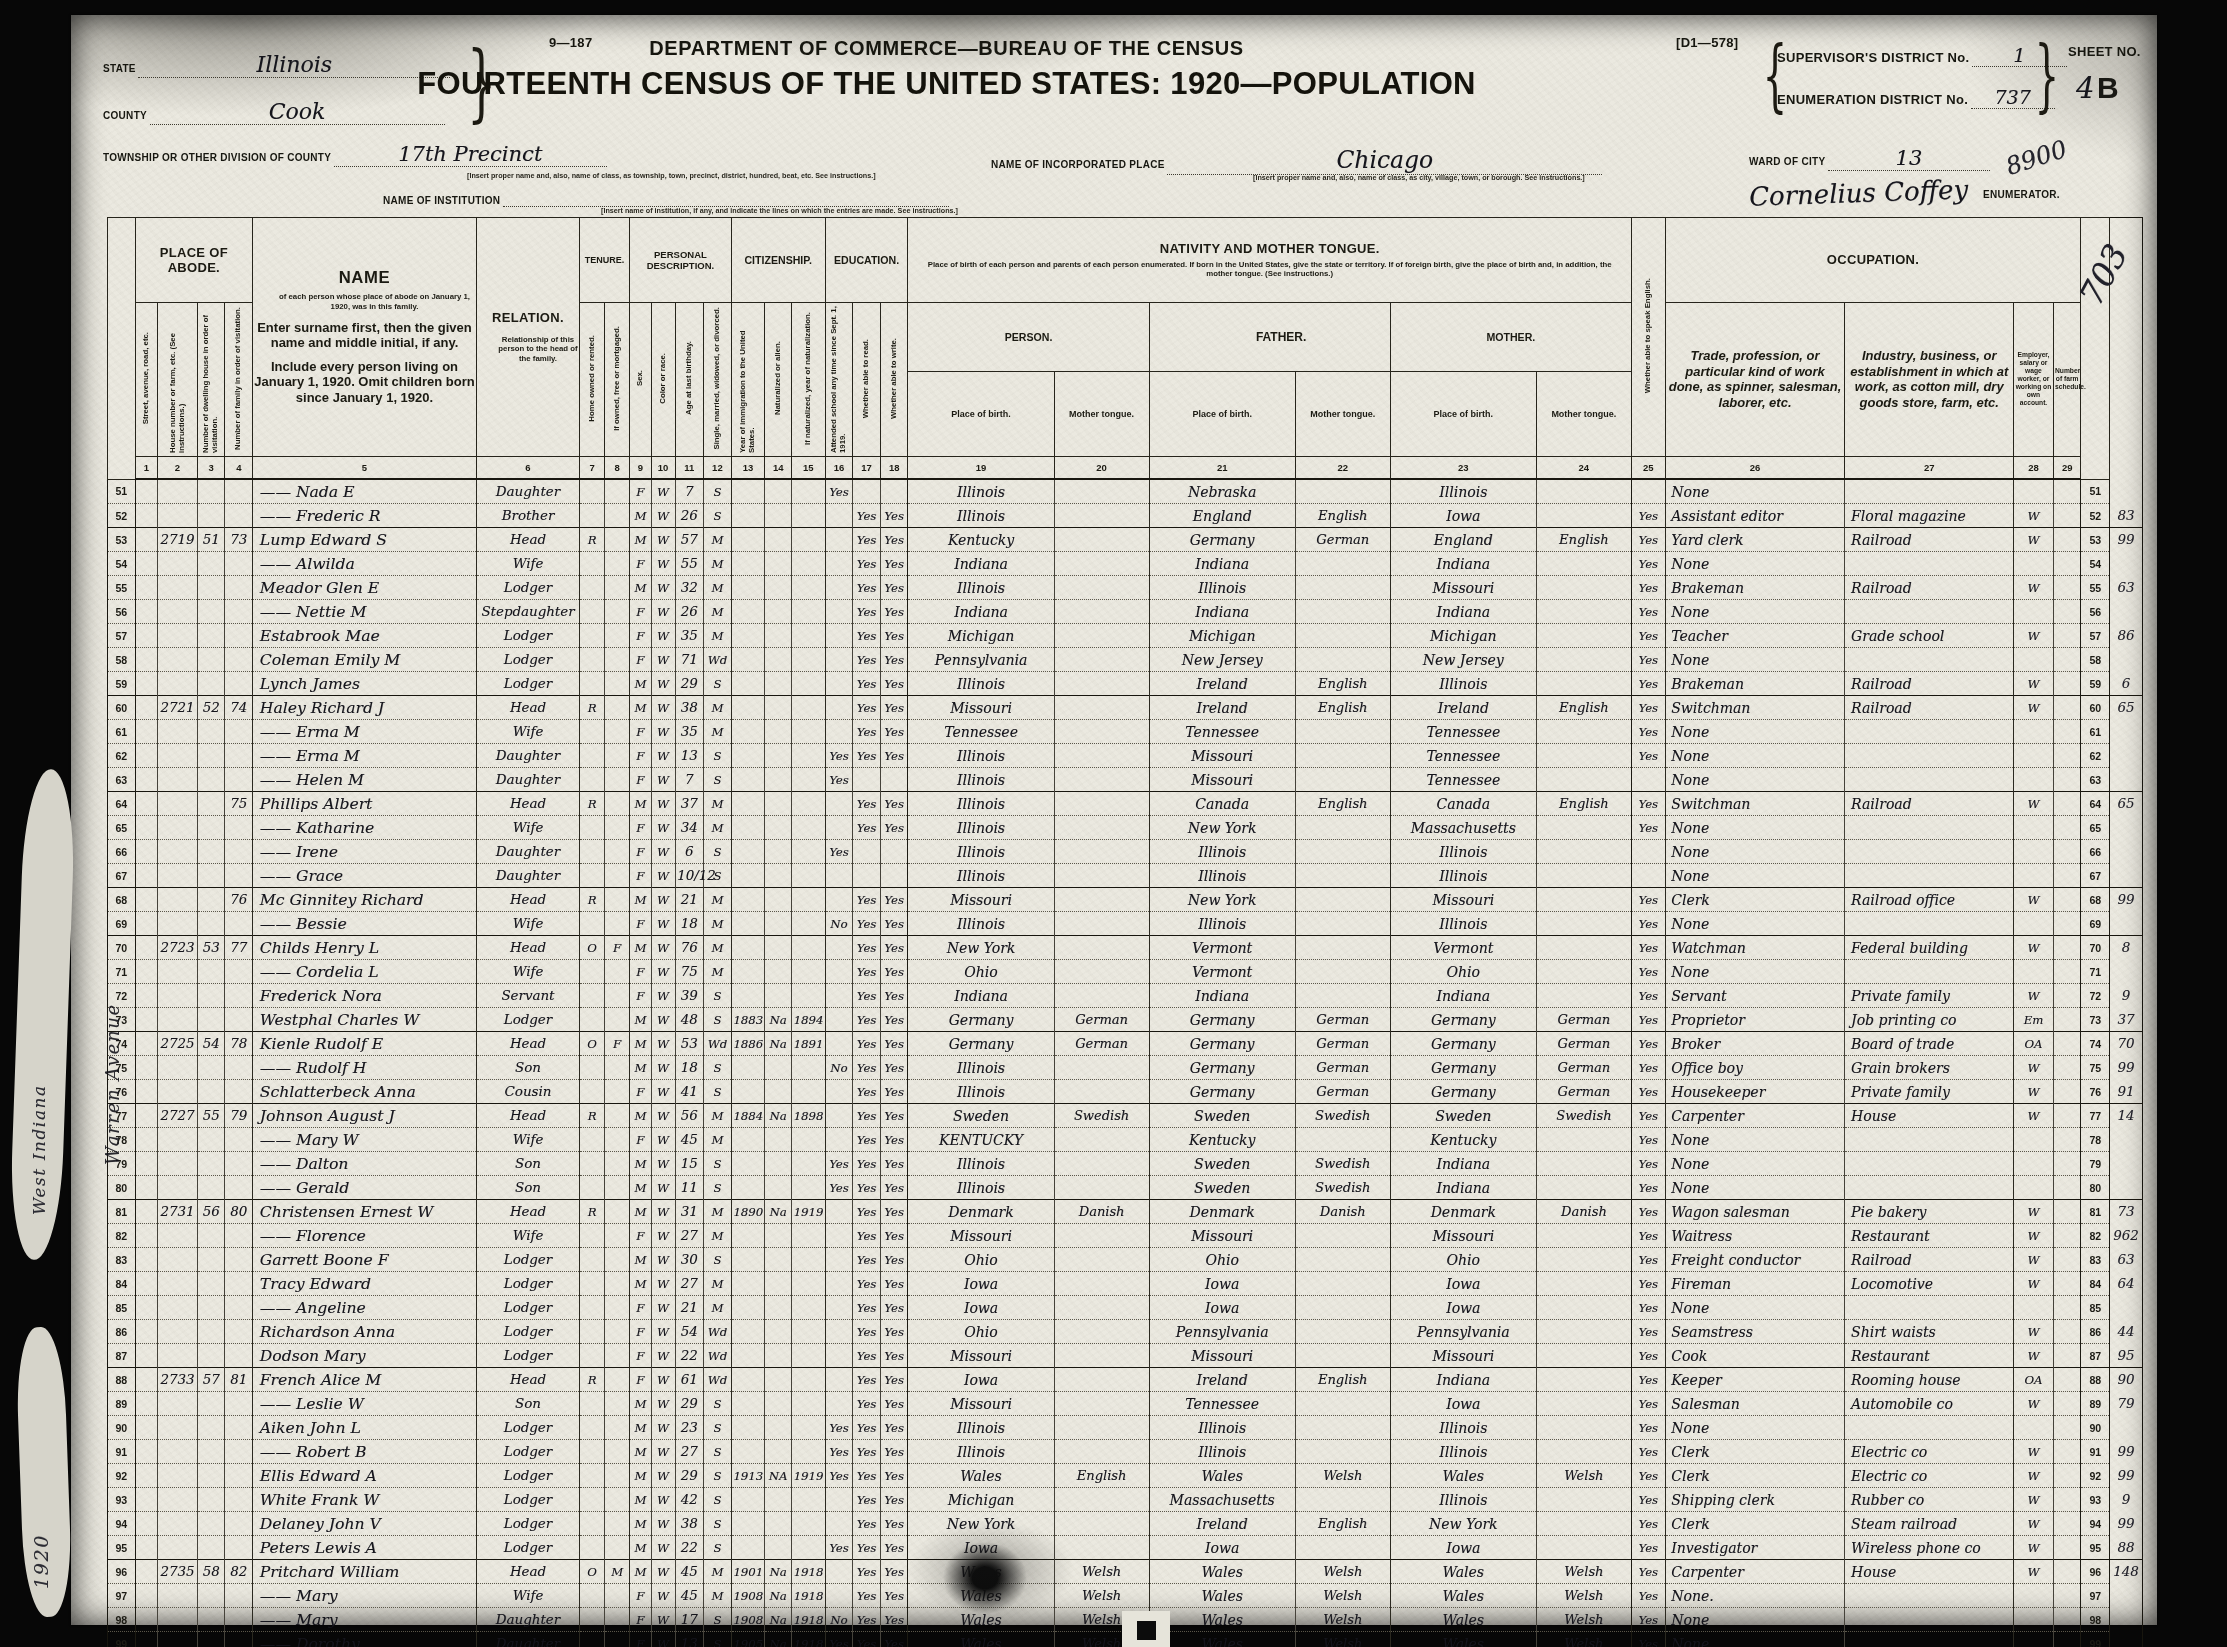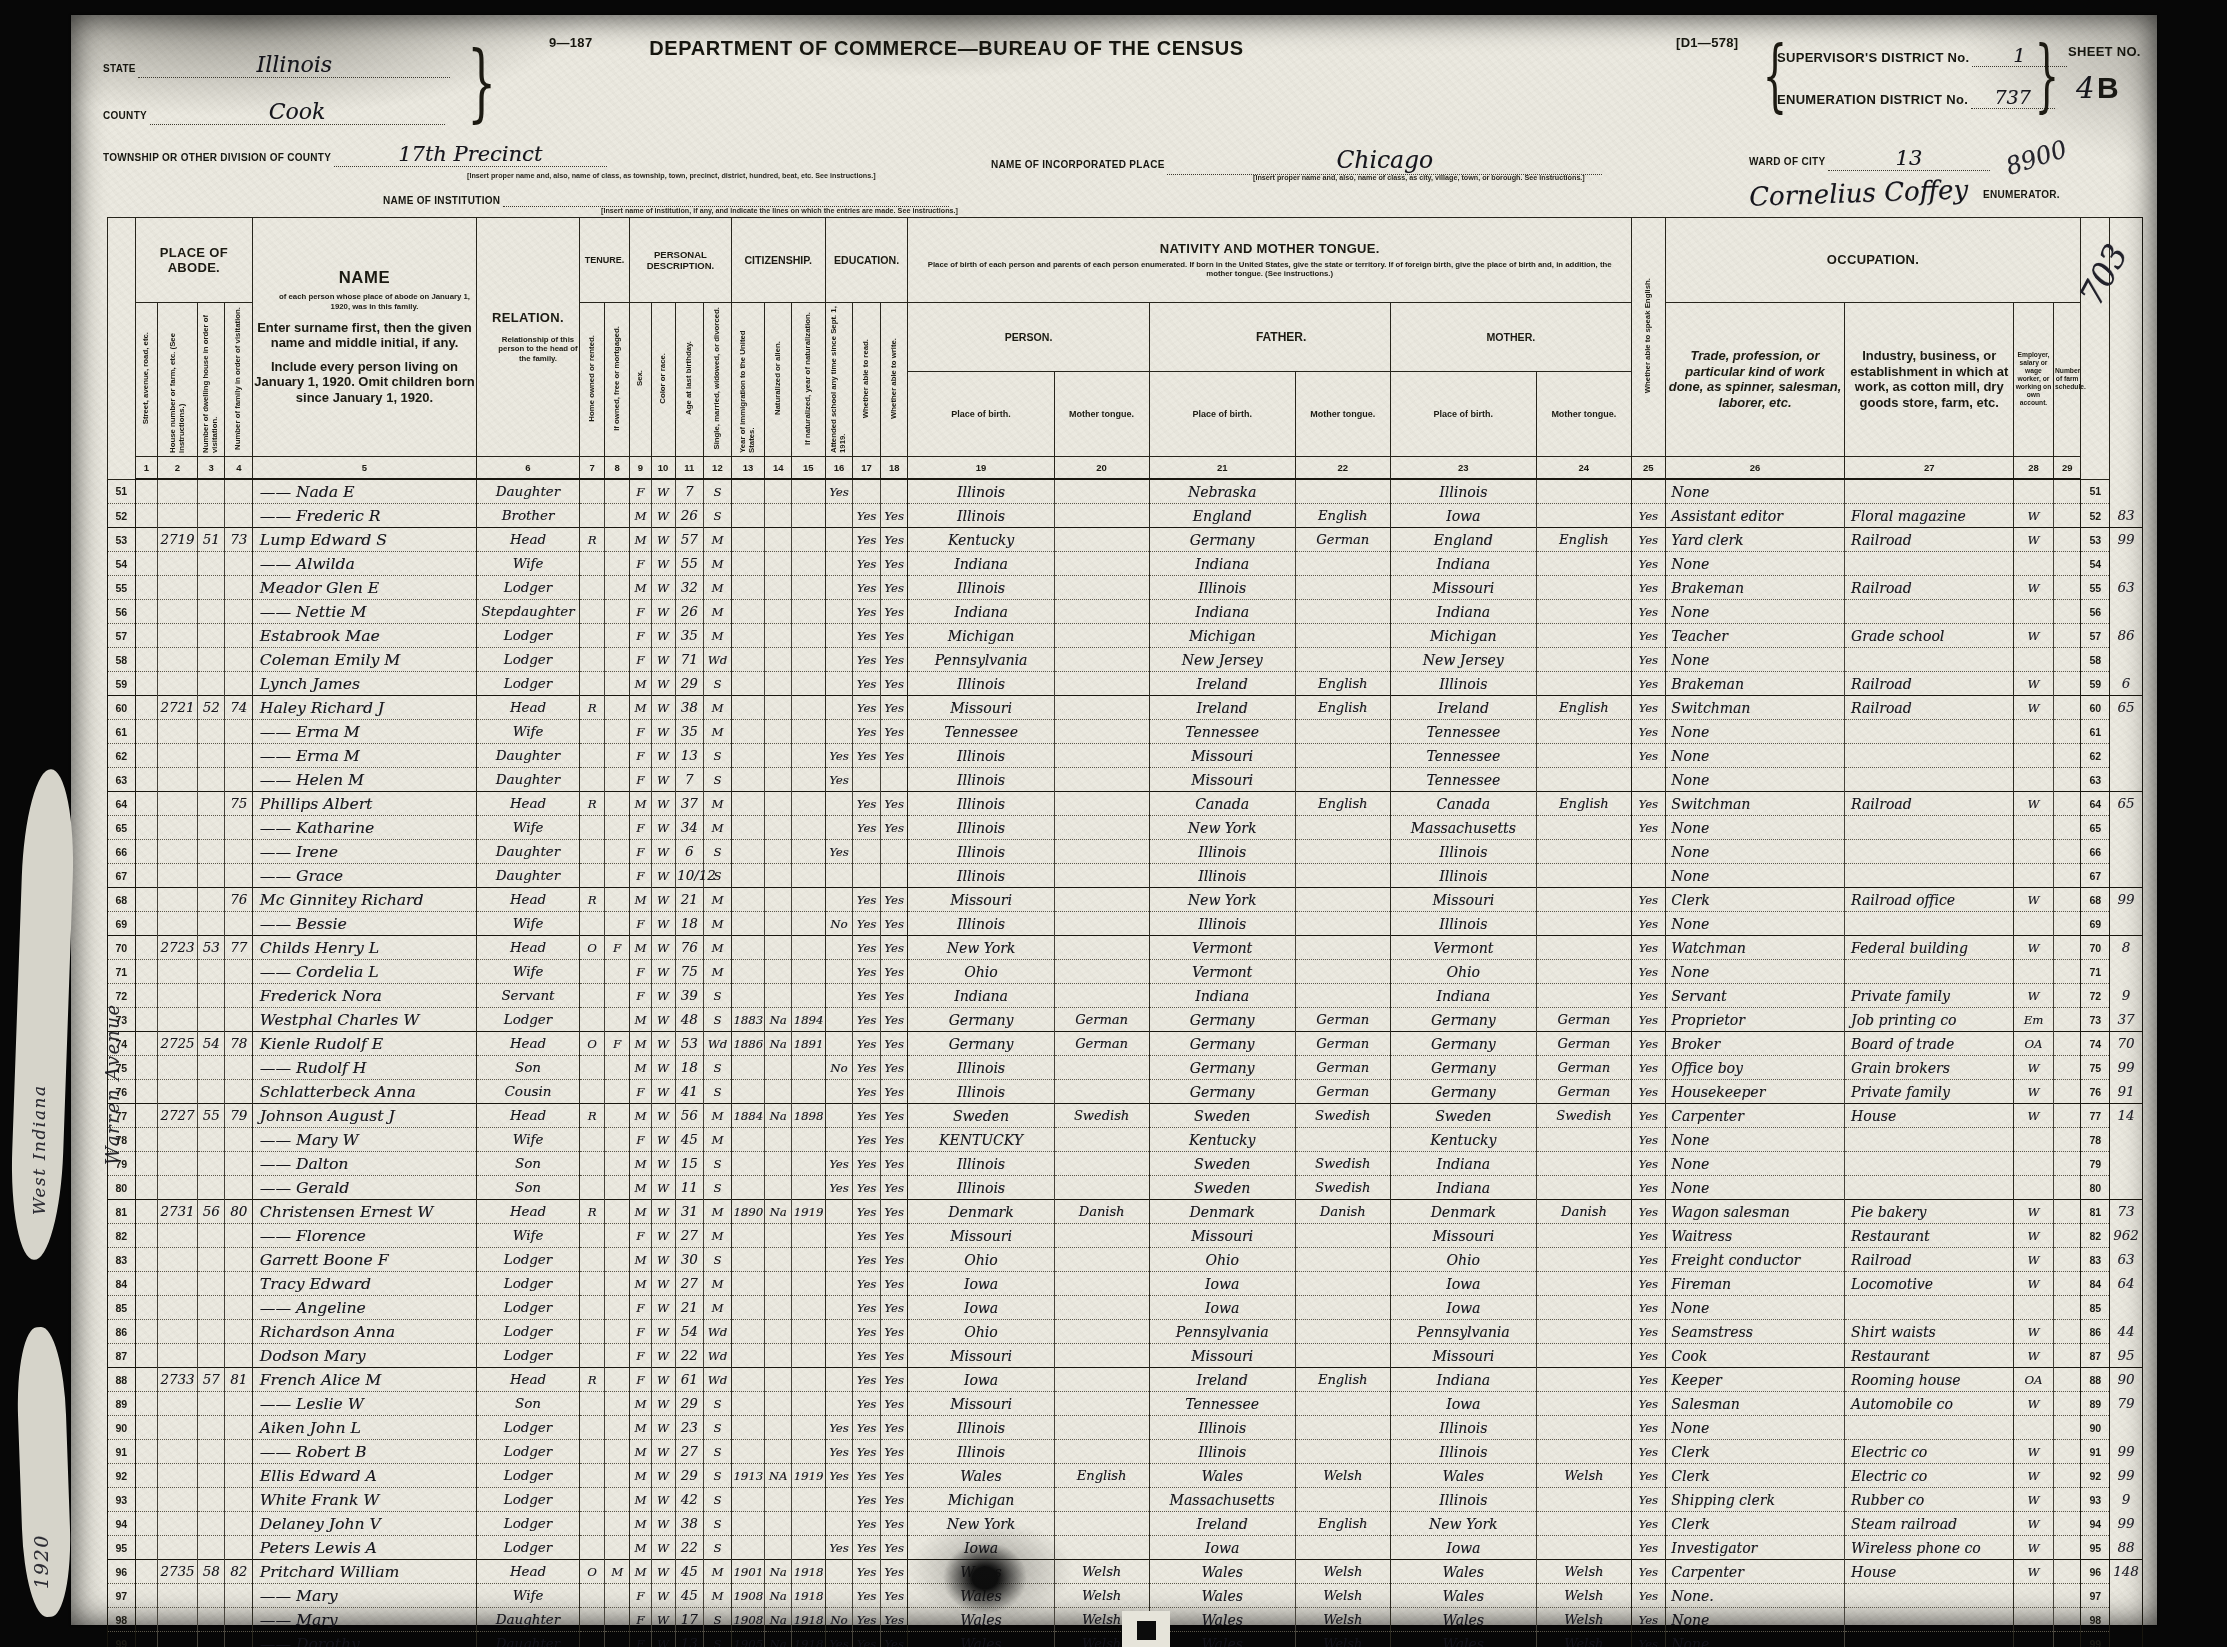--- a/index.html
+++ b/index.html
@@ -68,20 +68,21 @@
       <span class="lab" style="text-transform:uppercase;">State</span>
       <span class="dot" style="width:312px;text-align:center;"><span class="hw" style="font-size:22px;">Illinois</span></span>
     </div>
     <div class="fh" style="left:32px;top:84px;">
       <span class="lab" style="text-transform:uppercase;">County</span>
       <span class="dot" style="width:295px;text-align:center;"><span class="hw" style="font-size:22px;">Cook</span></span>
     </div>
     <div class="fh brace brace-r" style="left:384px;top:18px;font-size:84px;transform:scaleX(.55);"></div>
     <div class="fh lab sm" style="left:478px;top:20px;">9—187</div>
     <div class="fh lab" style="left:385px;top:22px;width:981px;text-align:center;font-size:20px;letter-spacing:0.6px;">DEPARTMENT OF COMMERCE—BUREAU OF THE CENSUS</div>
+    <div class="fh" style="left:346px;top:51px;width:1059px;text-align:center;font-size:31px;font-weight:bold;letter-spacing:0.3px;color:#14130c;">FOURTEENTH CENSUS OF THE UNITED STATES: 1920—POPULATION</div>
     <div class="fh lab sm" style="left:1605px;top:20px;">[D1—578]</div>
 
     <div class="fh brace brace-l" style="left:1679px;top:15.6px;font-size:78px;transform:scaleX(.5);"></div>
     <div class="fh" style="left:1706px;top:29px;">
       <span class="lab sm">SUPERVISOR'S DISTRICT No.</span>
       <span class="dot" style="width:95px;text-align:center;"><span class="hw" style="font-size:19px;">1</span></span>
     </div>
     <div class="fh" style="left:1706px;top:71px;">
       <span class="lab sm">ENUMERATION DISTRICT No.</span>
       <span class="dot" style="width:84px;text-align:center;"><span class="hw" style="font-size:19px;margin-top:14px;">737</span></span>
@@ -201,21 +202,21 @@
           <th rowspan="2"><span class="vtext">Attended school any time since Sept. 1, 1919.</span></th>
           <th rowspan="2"><span class="vtext">Whether able to read.</span></th>
           <th rowspan="2"><span class="vtext">Whether able to write.</span></th>
           <th colspan="2" style="font-size:10.6px;">PERSON.</th>
           <th colspan="2" style="font-size:12px;padding-left:24px;">FATHER.</th>
           <th colspan="2" style="font-size:10.6px;">MOTHER.</th>
           <th rowspan="2">
               <div class="tinytxt" style="font-style:italic;">Trade, profession, or particular kind of work done, as spinner, salesman, laborer, etc.</div>
             </th>
           <th rowspan="2">
-              <div class="tinytxt" style="">Industry, business, or establishment in which at work, as cotton mill, dry goods store, farm, etc.</div>
+              <div class="tinytxt" style="font-style:italic;">Industry, business, or establishment in which at work, as cotton mill, dry goods store, farm, etc.</div>
             </th>
           <th rowspan="2">
               <div class="tinytxt" style="font-size:6.7px;">Employer, salary or wage worker, or working on own account.</div>
             </th>
           <th rowspan="2">
               <div class="tinytxt" style="font-size:6.7px;">Number of farm schedule.</div>
             </th>
         </tr>
         <tr>
           <th class="hrow3" style="font-size:9px;">Place of birth.</th>

